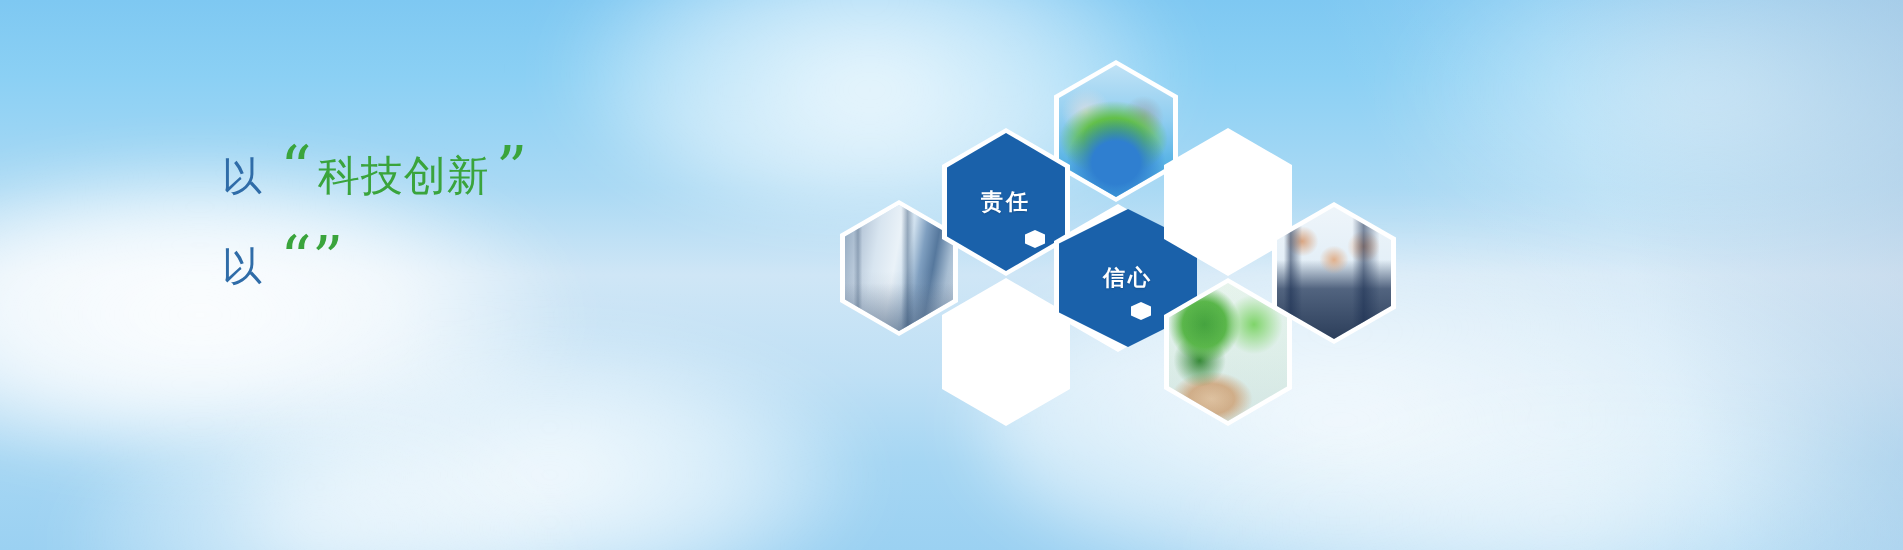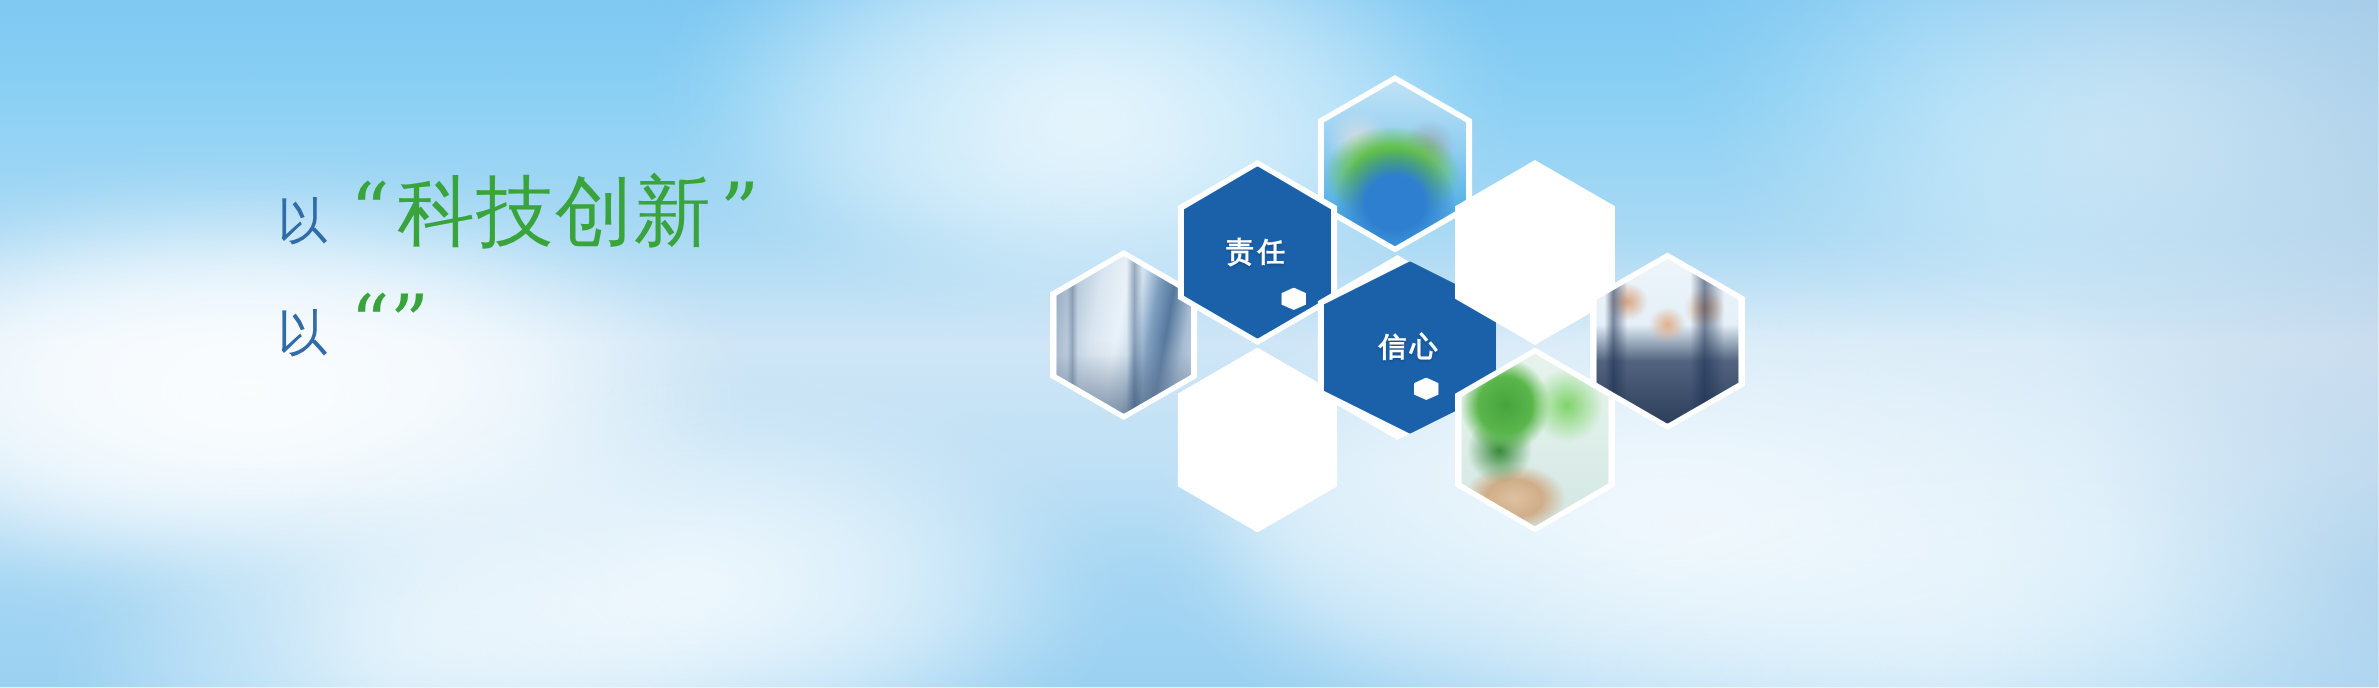--- a/index.html
+++ b/index.html
@@ -40,21 +40,21 @@
   .haze{position:absolute;right:0;top:0;width:620px;height:550px;
       background:linear-gradient(250deg,rgba(190,205,225,.55) 0%,rgba(255,255,255,.12) 45%,rgba(255,255,255,0) 72%);
       pointer-events:none;}
 
   
   #slogan{position:absolute;left:222px;top:138px;width:560px;}
   .sl-line{display:flex;align-items:baseline;white-space:nowrap;line-height:1;}
   .sl-line + .sl-line{margin-top:28px;}
   .sl-small{font-size:40px;color:#2f6ca8;font-weight:400;letter-spacing:2px;
             font-family:"DejaVu Sans","Liberation Sans",sans-serif;}
-  .sl-big{font-size:62px;color:#3aa43c;font-weight:400;letter-spacing:1px;margin:0 6px;
+  .sl-big{font-size:42px;color:#3aa43c;font-weight:400;letter-spacing:1px;margin:0 6px;
           font-family:"DejaVu Sans","Liberation Sans",sans-serif;}
   .sl-q{font-size:62px;color:#3aa43c;font-family:"DejaVu Serif","Liberation Serif",serif;}
   .sl-gap{display:inline-block;width:16px;}
 
   
   #hexes{position:absolute;left:820px;top:40px;width:600px;height:380px;}
   .hex{
     position:absolute;
     clip-path:polygon(50% 0%,100% 25%,100% 75%,50% 100%,0% 75%,0% 25%);
     display:flex;align-items:center;justify-content:center;

